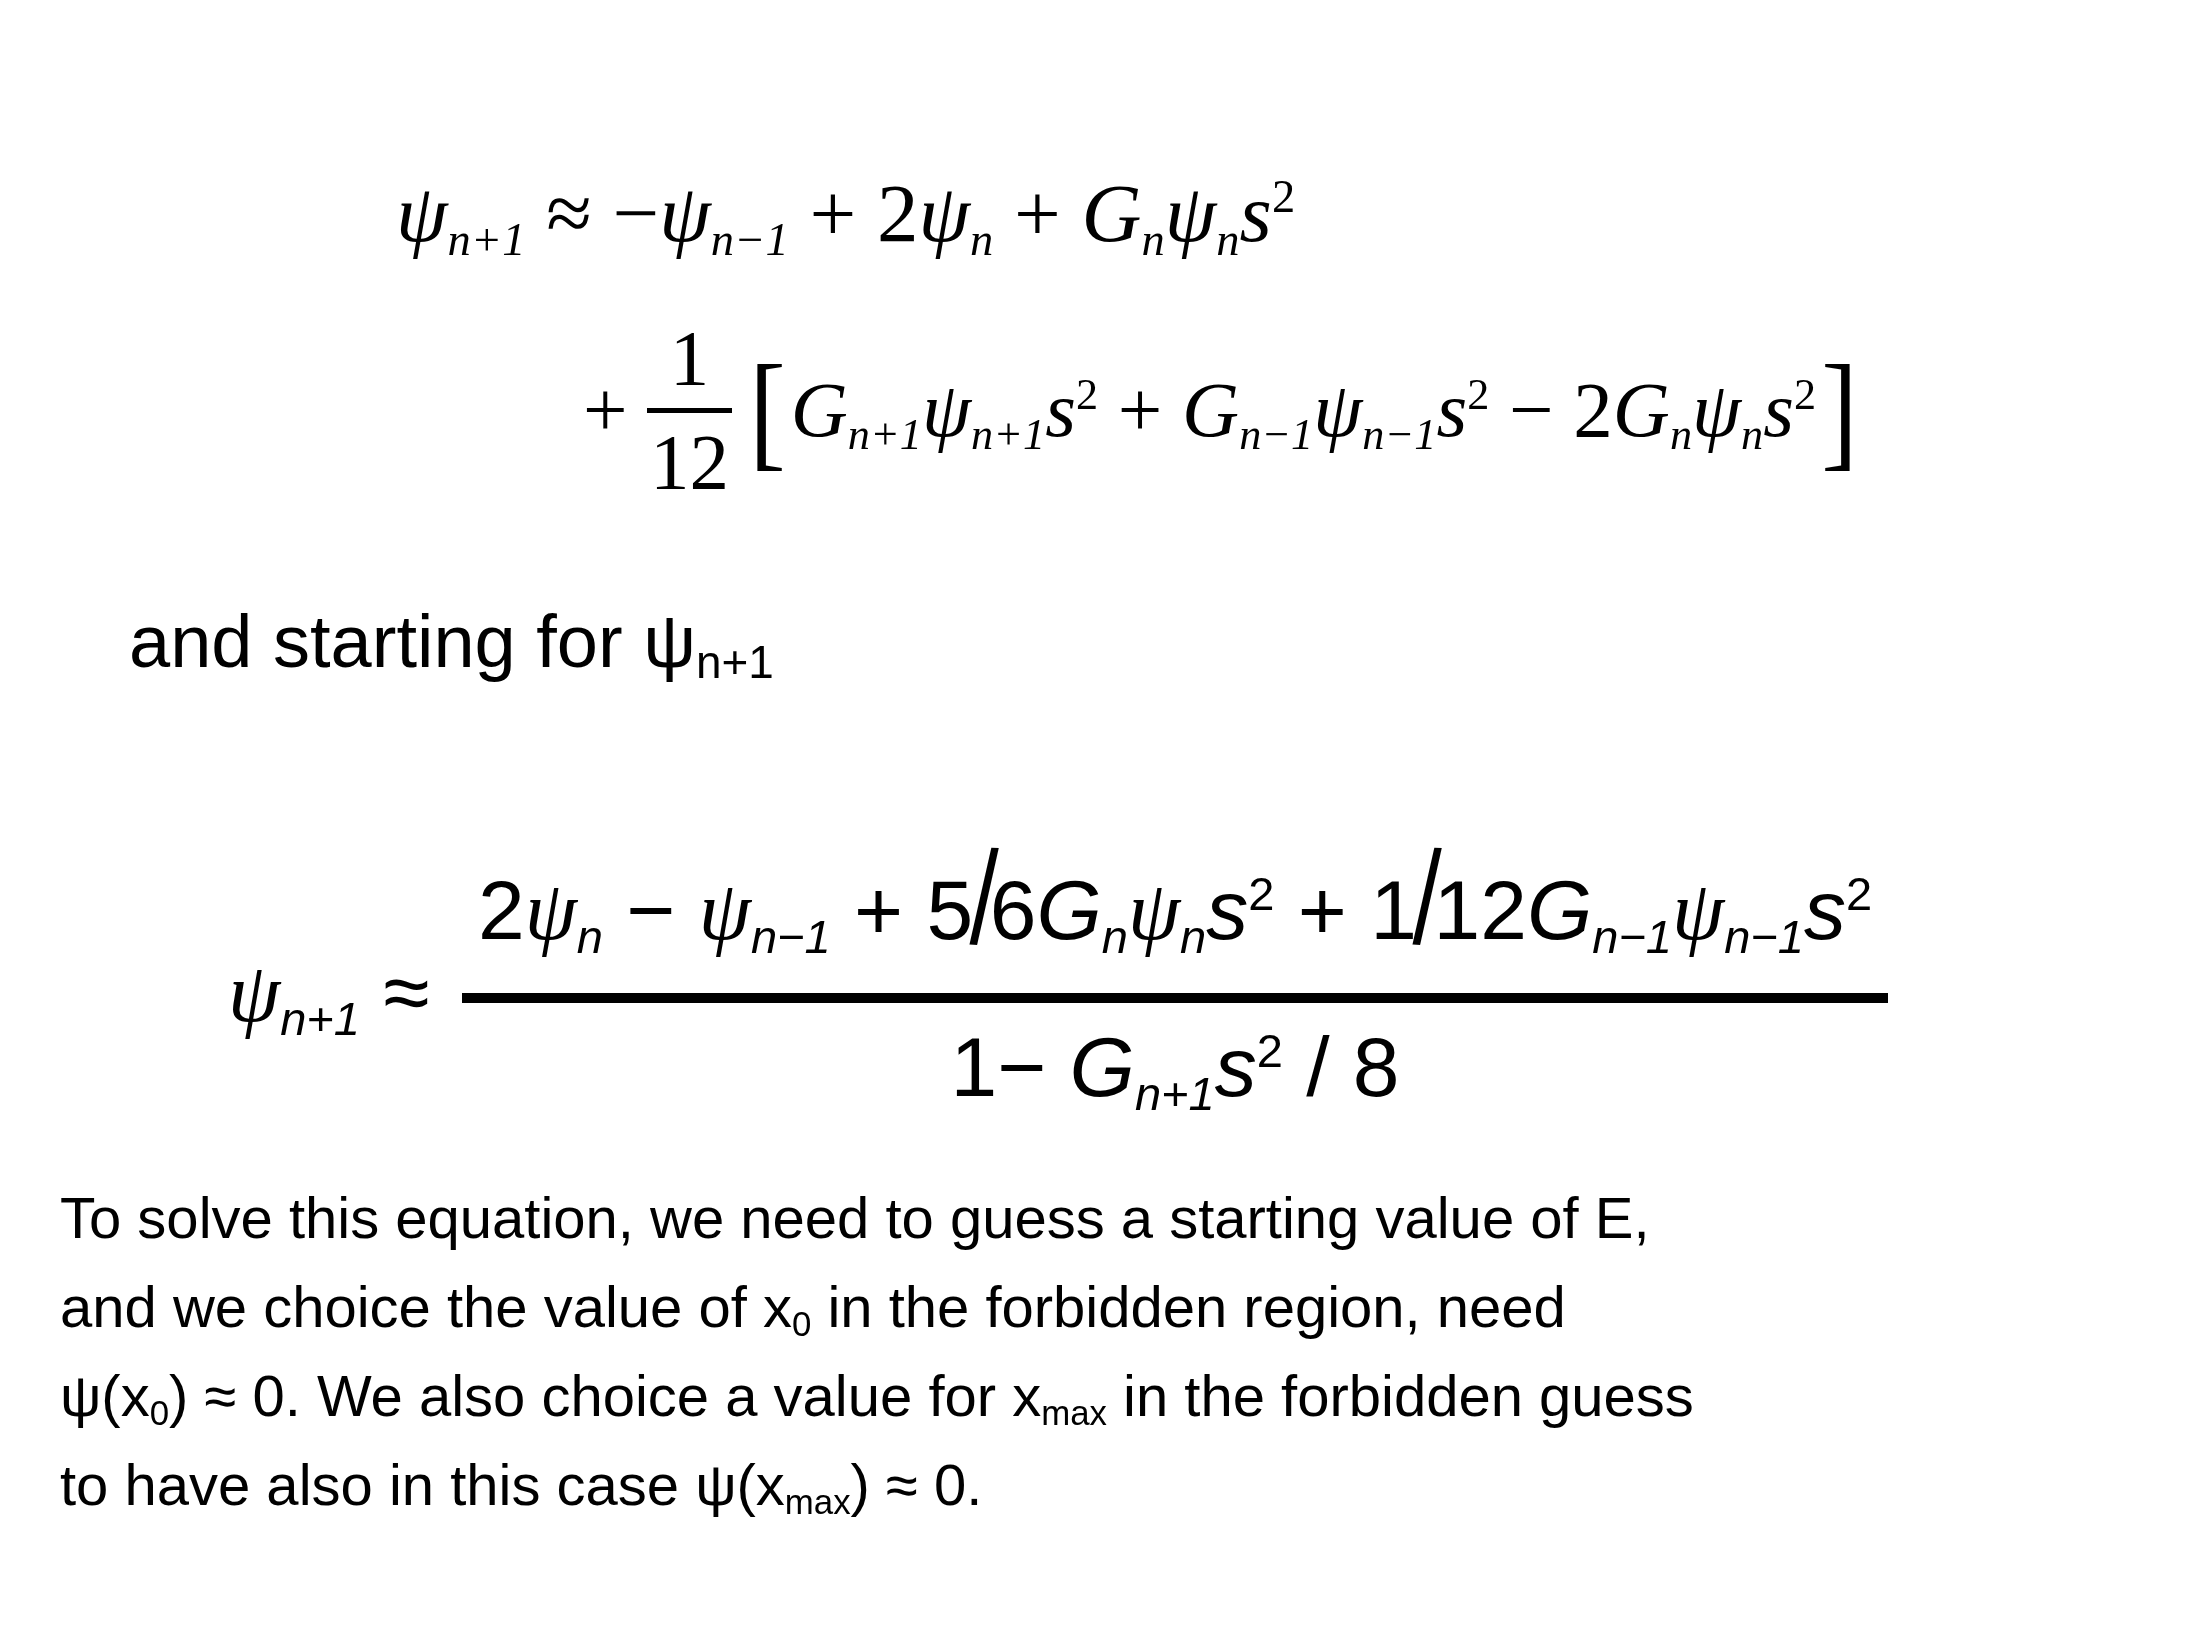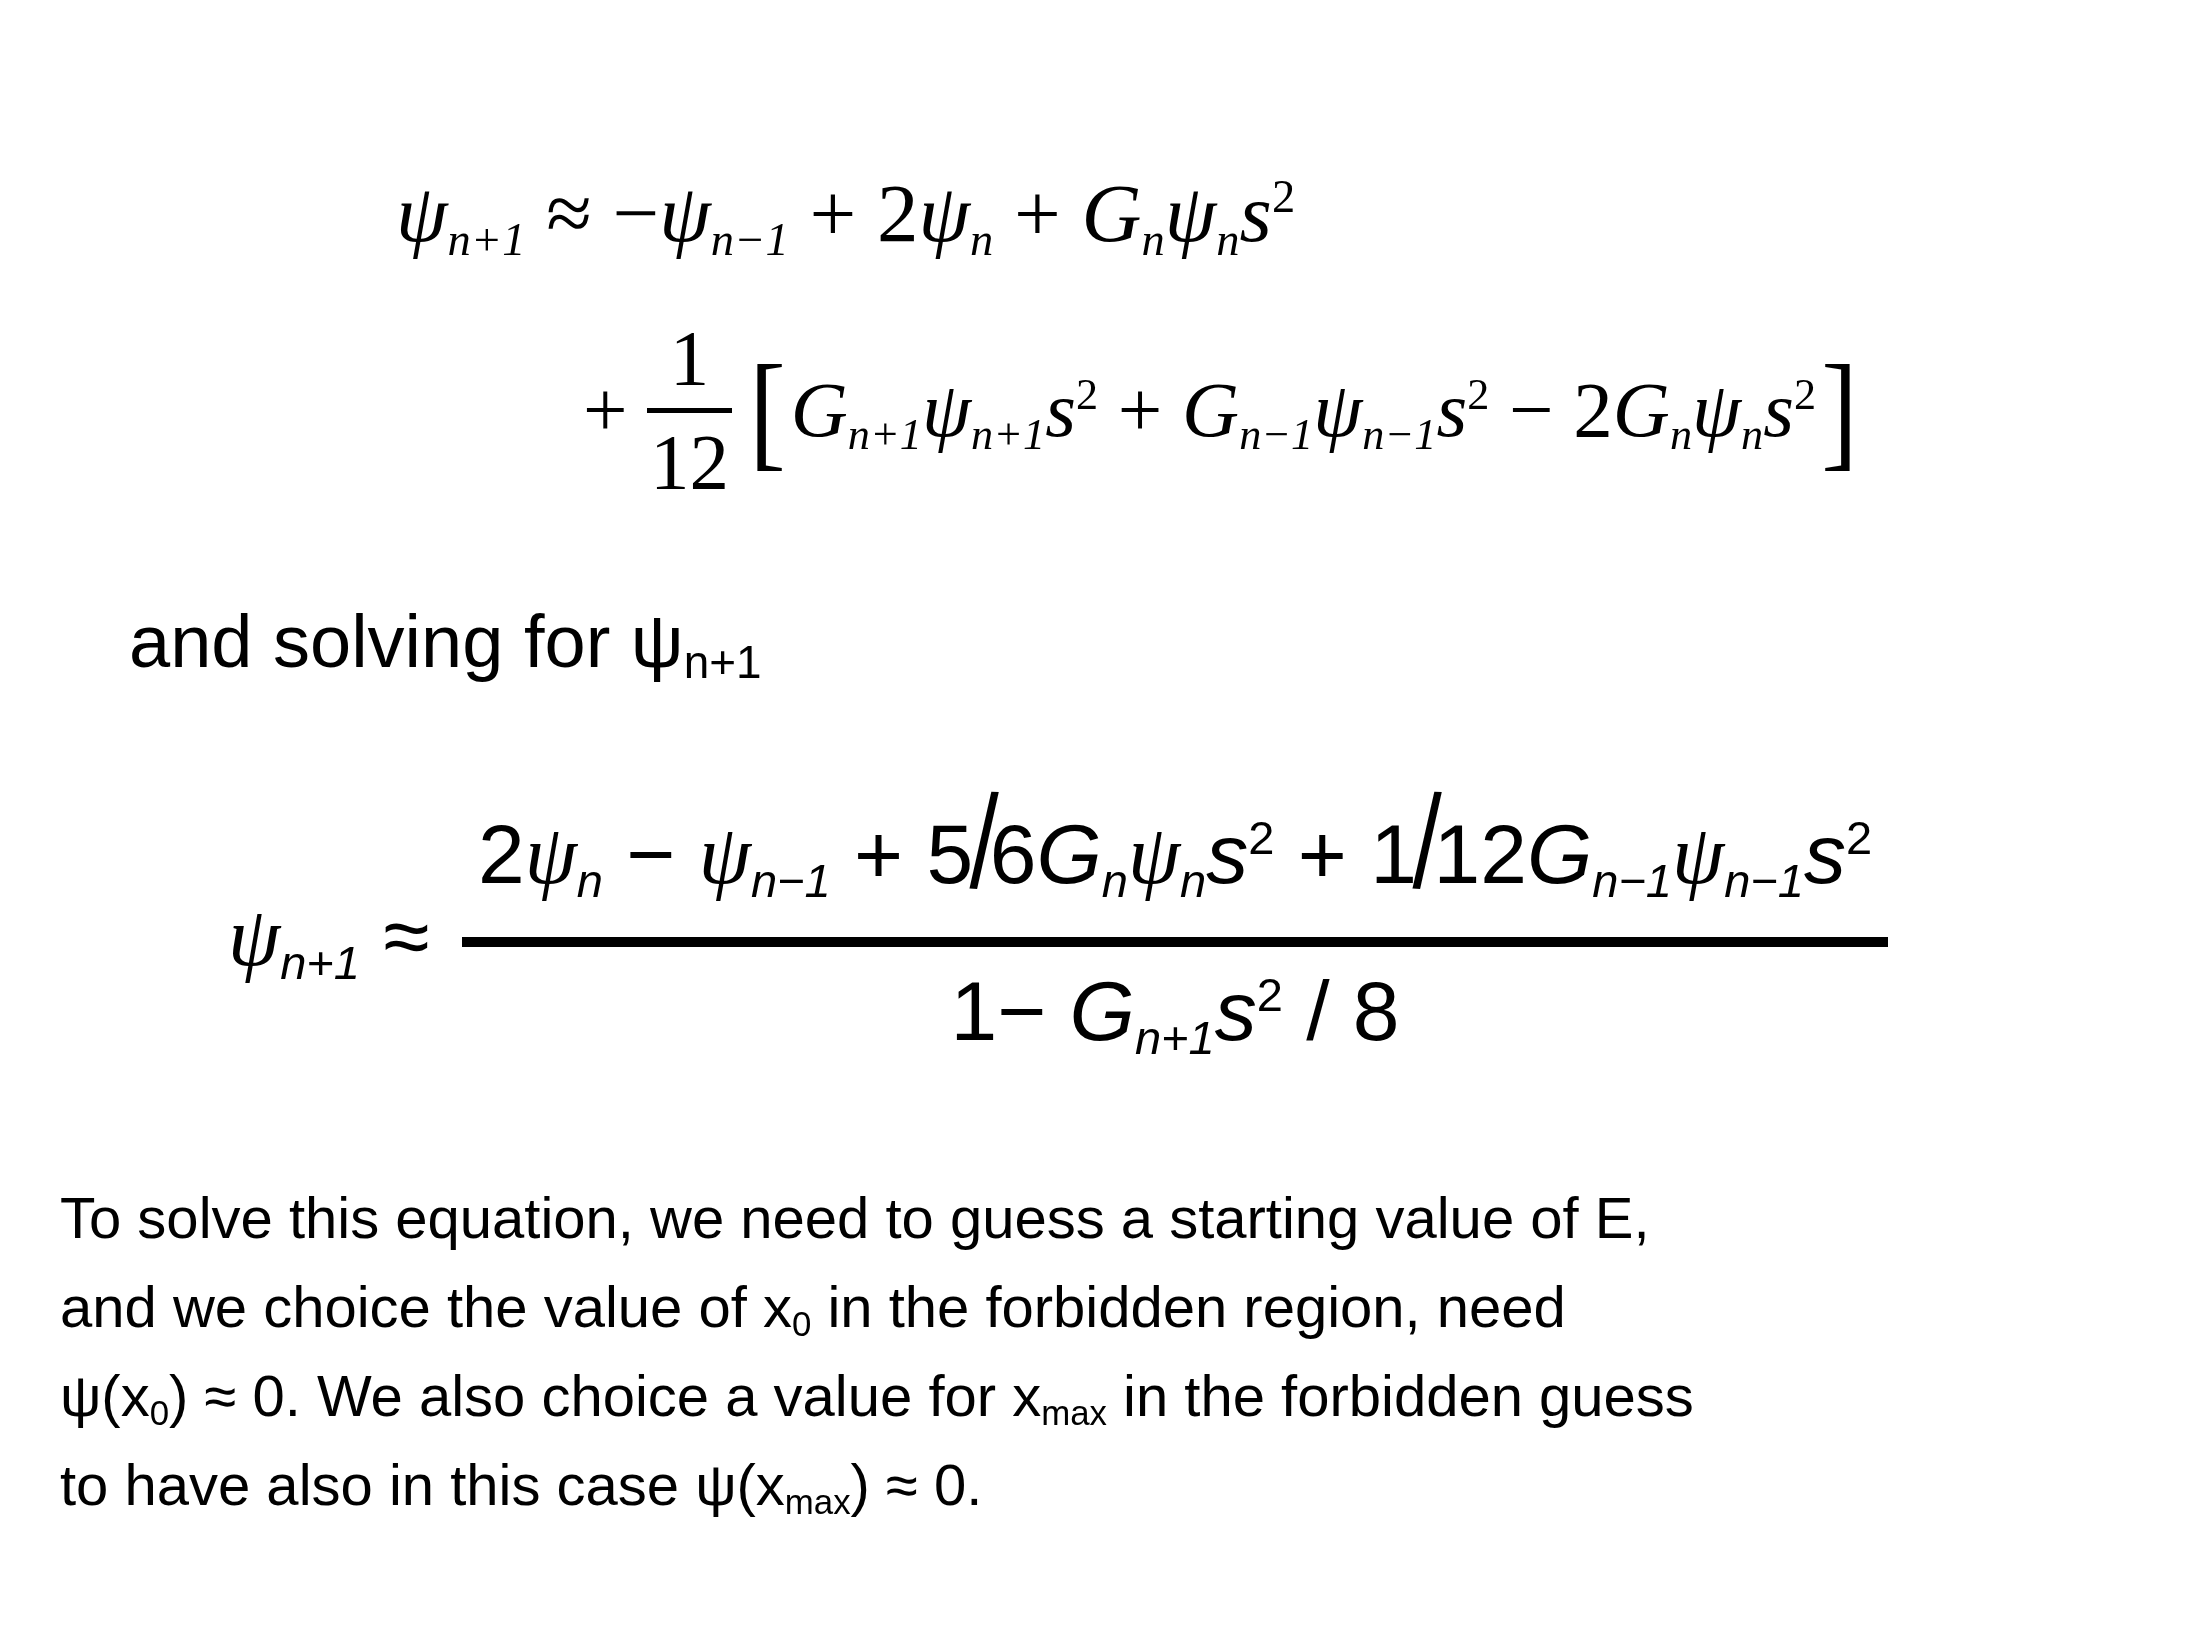--- a/index.html
+++ b/index.html
@@ -86,21 +86,21 @@
     font-size: 74px;
     line-height: 1.2;
     white-space: nowrap;
   }
   .solving sub { font-size: 62%; vertical-align: -0.25em; }
 
   
   .eq2 {
     position: absolute;
     left: 228px;
-    top: 776px;
+    top: 832px;
     font-family: "Liberation Sans", "DejaVu Sans", sans-serif;
     font-size: 84px;
     display: flex;
     align-items: center;
     white-space: nowrap;
   }
   .eq2 .it { font-style: italic; }
   .eq2 .gk {
     font-family: "Liberation Serif", "DejaVu Serif", serif;
     font-style: italic;
@@ -169,21 +169,21 @@
     <span class="frac">
       <span class="fnum">1</span>
       <span class="fbar"></span>
       <span class="fden">12</span>
     </span>
     <span class="bracket bracket-l">[</span>
     <span class="inner"><span class="tk it">G<sub>n+1</sub></span><span class="tk it">ψ<sub>n+1</sub></span><span class="tk it">s<sup>2</sup></span><span class="tk"> + </span><span class="tk it">G<sub>n−1</sub></span><span class="tk it">ψ<sub>n−1</sub></span><span class="tk it">s<sup>2</sup></span><span class="tk"> − 2</span><span class="tk it">G<sub>n</sub></span><span class="tk it">ψ<sub>n</sub></span><span class="tk it">s<sup>2</sup></span></span>
     <span class="bracket bracket-r">]</span>
   </div>
 
-  <div class="solving"><span class="tk">and solving for </span><span class="tk">ψ<sub>n+1</sub></span></div>
+  <div class="solving"><span class="tk">and starting for </span><span class="tk">ψ<sub>n+1</sub></span></div>
 
   <div class="eq eq2">
     <span class="eq2lhs"><span class="tk gk">ψ<sub>n+1</sub></span><span class="tk"> ≈</span></span>
     <span class="bigfrac">
       <span class="num"><span class="tk">2</span><span class="tk gk">ψ<sub>n</sub></span><span class="tk"> − </span><span class="tk gk">ψ<sub>n−1</sub></span><span class="tk"> + 5</span><span class="tk slash">/</span><span class="tk">6</span><span class="tk it">G<sub>n</sub></span><span class="tk gk">ψ<sub>n</sub></span><span class="tk it">s<sup>2</sup></span><span class="tk"> + 1</span><span class="tk slash">/</span><span class="tk">12</span><span class="tk it">G<sub>n−1</sub></span><span class="tk gk">ψ<sub>n−1</sub></span><span class="tk it">s<sup>2</sup></span></span>
       <span class="fbar2"></span>
       <span class="den"><span class="tk">1− </span><span class="tk it">G<sub>n+1</sub></span><span class="tk it">s<sup>2</sup></span><span class="tk"> / 8</span></span>
     </span>
   </div>
 

